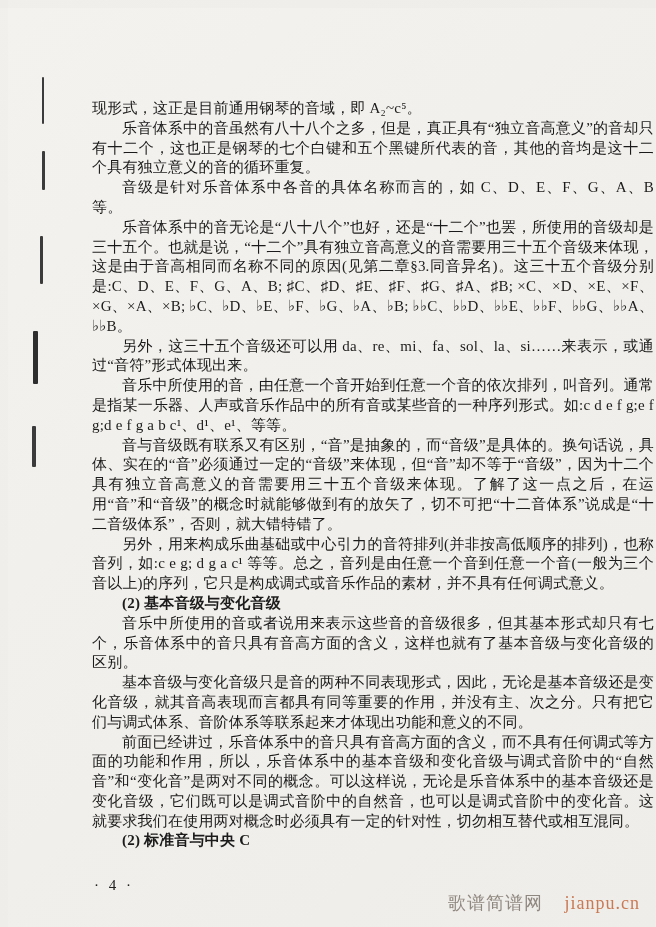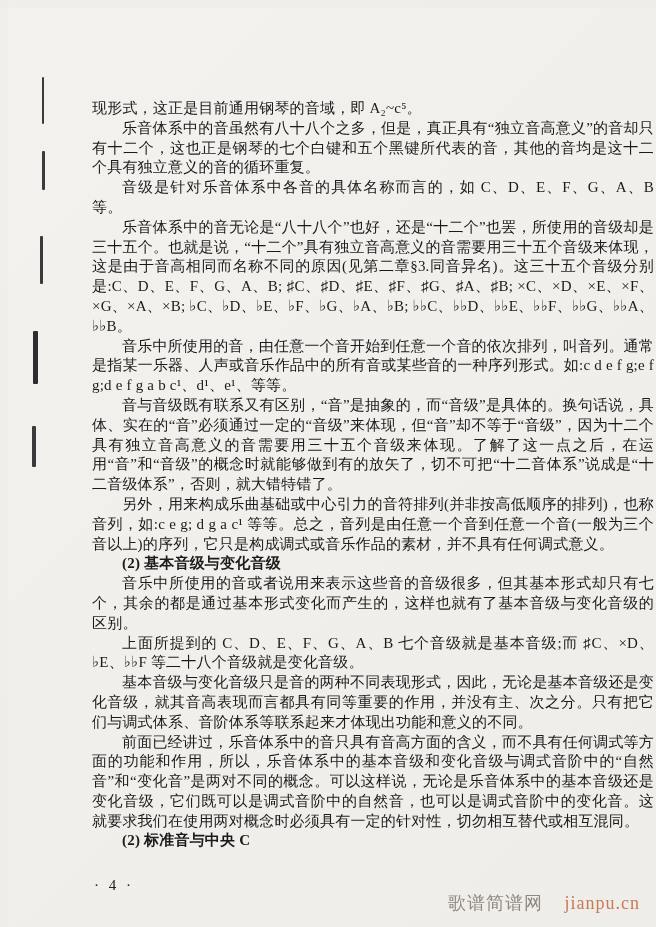--- a/index.html
+++ b/index.html
@@ -70,26 +70,26 @@
   <div class="binding-mark bm2"></div>
   <div class="binding-mark bm3"></div>
   <div class="binding-mark bm4"></div>
   <div class="binding-mark bm5"></div>
 
   <div class="content">
       <p class="body-noindent">现形式，这正是目前通用钢琴的音域，即 A₂~c⁵。</p>
       <p class="body">乐音体系中的音虽然有八十八个之多，但是，真正具有“独立音高意义”的音却只有十二个，这也正是钢琴的七个白键和五个黑键所代表的音，其他的音均是这十二个具有独立意义的音的循环重复。</p>
       <p class="body">音级是针对乐音体系中各音的具体名称而言的，如 C、D、E、F、G、A、B 等。</p>
       <p class="body">乐音体系中的音无论是“八十八个”也好，还是“十二个”也罢，所使用的音级却是三十五个。也就是说，“十二个”具有独立音高意义的音需要用三十五个音级来体现，这是由于音高相同而名称不同的原因(见第二章§3.同音异名)。这三十五个音级分别是:C、D、E、F、G、A、B; ♯C、♯D、♯E、♯F、♯G、♯A、♯B; ×C、×D、×E、×F、×G、×A、×B; ♭C、♭D、♭E、♭F、♭G、♭A、♭B; ♭♭C、♭♭D、♭♭E、♭♭F、♭♭G、♭♭A、♭♭B。</p>
+      <p class="body">另外，这三十五个音级还可以用 da、re、mi、fa、sol、la、si……来表示，或通过“音符”形式体现出来。</p>
       <p class="body">音乐中所使用的音，由任意一个音开始到任意一个音的依次排列，叫音列。通常是指某一乐器、人声或音乐作品中的所有音或某些音的一种序列形式。如:c d e f g;e f g;d e f g a b c¹、d¹、e¹、等等。</p>
       <p class="body">音与音级既有联系又有区别，“音”是抽象的，而“音级”是具体的。换句话说，具体、实在的“音”必须通过一定的“音级”来体现，但“音”却不等于“音级”，因为十二个具有独立音高意义的音需要用三十五个音级来体现。了解了这一点之后，在运用“音”和“音级”的概念时就能够做到有的放矢了，切不可把“十二音体系”说成是“十二音级体系”，否则，就大错特错了。</p>
       <p class="body">另外，用来构成乐曲基础或中心引力的音符排列(并非按高低顺序的排列)，也称音列，如:c e g; d g a c¹ 等等。总之，音列是由任意一个音到任意一个音(一般为三个音以上)的序列，它只是构成调式或音乐作品的素材，并不具有任何调式意义。</p>
       <p class="heading">(2) 基本音级与变化音级</p>
-      <p class="body">音乐中所使用的音或者说用来表示这些音的音级很多，但其基本形式却只有七个，其余的都是通过基本形式变化而产生的，这样也就有了基本音级与变化音级的区别。</p>
-      <p class="body">上面所提到的 C、D、E、F、G、A、B 七个音级就是基本音级;而 ♯C、×D、♭E、♭♭F 等二十八个音级就是变化音级。</p>
+      <p class="body">音乐中所使用的音或者说用来表示这些音的音级很多，但其基本形式却只有七个，乐音体系中的音只具有音高方面的含义，这样也就有了基本音级与变化音级的区别。</p>
       <p class="body">基本音级与变化音级只是音的两种不同表现形式，因此，无论是基本音级还是变化音级，就其音高表现而言都具有同等重要的作用，并没有主、次之分。只有把它们与调式体系、音阶体系等联系起来才体现出功能和意义的不同。</p>
       <p class="body">前面已经讲过，乐音体系中的音只具有音高方面的含义，而不具有任何调式等方面的功能和作用，所以，乐音体系中的基本音级和变化音级与调式音阶中的“自然音”和“变化音”是两对不同的概念。可以这样说，无论是乐音体系中的基本音级还是变化音级，它们既可以是调式音阶中的自然音，也可以是调式音阶中的变化音。这就要求我们在使用两对概念时必须具有一定的针对性，切勿相互替代或相互混同。</p>
       <p class="heading">(2) 标准音与中央 C</p>
     </div>
 
   <div class="page-number">· 4 ·</div>
 
   <div class="watermark">
     <span class="site-name">歌谱简谱网</span>
     <span class="site-url">jianpu.cn</span>

